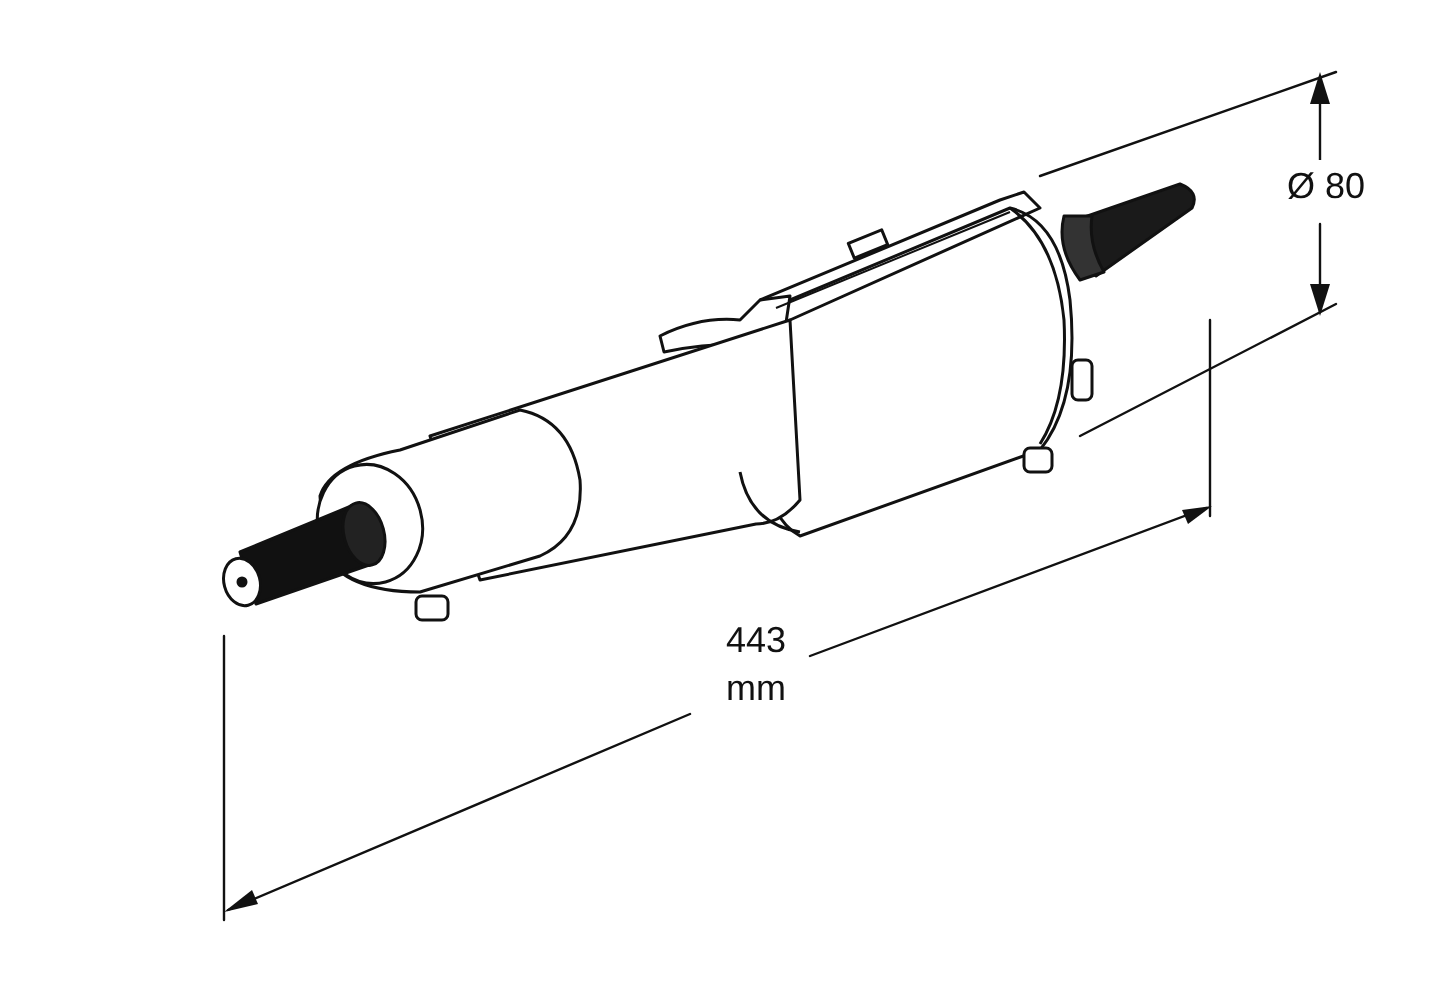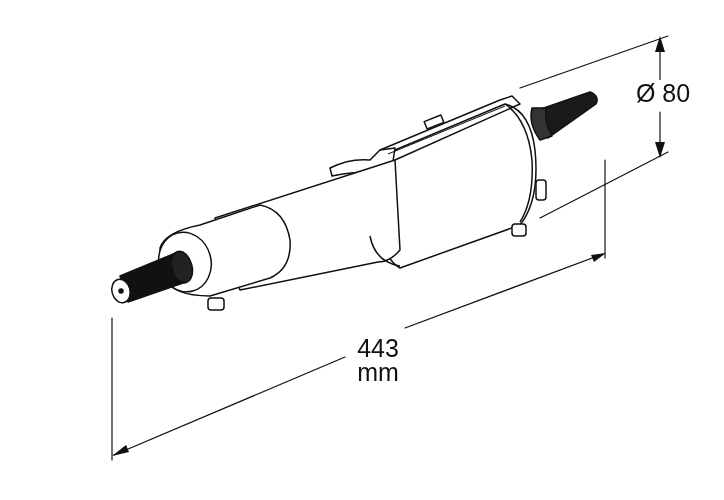--- a/index.html
+++ b/index.html
@@ -1,20 +1,20 @@
 <!DOCTYPE html>
 <html><head>
   <meta charset="utf-8">
   <style>
     html, body { margin: 0; padding: 0; background: #ffffff; }
     body { width: 724px; height: 500px; position: relative; overflow: hidden; font-family: "Liberation Sans", sans-serif; }
     #drawing { position: absolute; left: 0; top: 0; }
-    .dim-label { position: absolute; color: #111; font-family: "Liberation Sans", sans-serif; font-size: 25px; line-height: 26px; text-align: center; background: #fff; }
+    .dim-label { position: absolute; color: #111; font-family: "Liberation Sans", sans-serif; font-size: 18px; line-height: 26px; text-align: center; background: #fff; }
     #dia-label { left: 633px; top: 80px; width: 60px; }
-    #len-label { left: 348px; top: 336px; width: 60px; line-height: 24px; background: transparent; }
+    #len-label { left: 348px; top: 308px; width: 60px; line-height: 24px; background: transparent; }
   </style>
 </head>
 <body>
 
 <svg id="drawing" width="724" height="500" viewBox="0 0 724 500" xmlns="http://www.w3.org/2000/svg">
   <g fill="none" stroke="#111" stroke-width="1.2" stroke-linecap="round">
 
     <line x1="520" y1="88" x2="668" y2="36"></line>
     <line x1="540" y1="218" x2="668" y2="152"></line>
 

